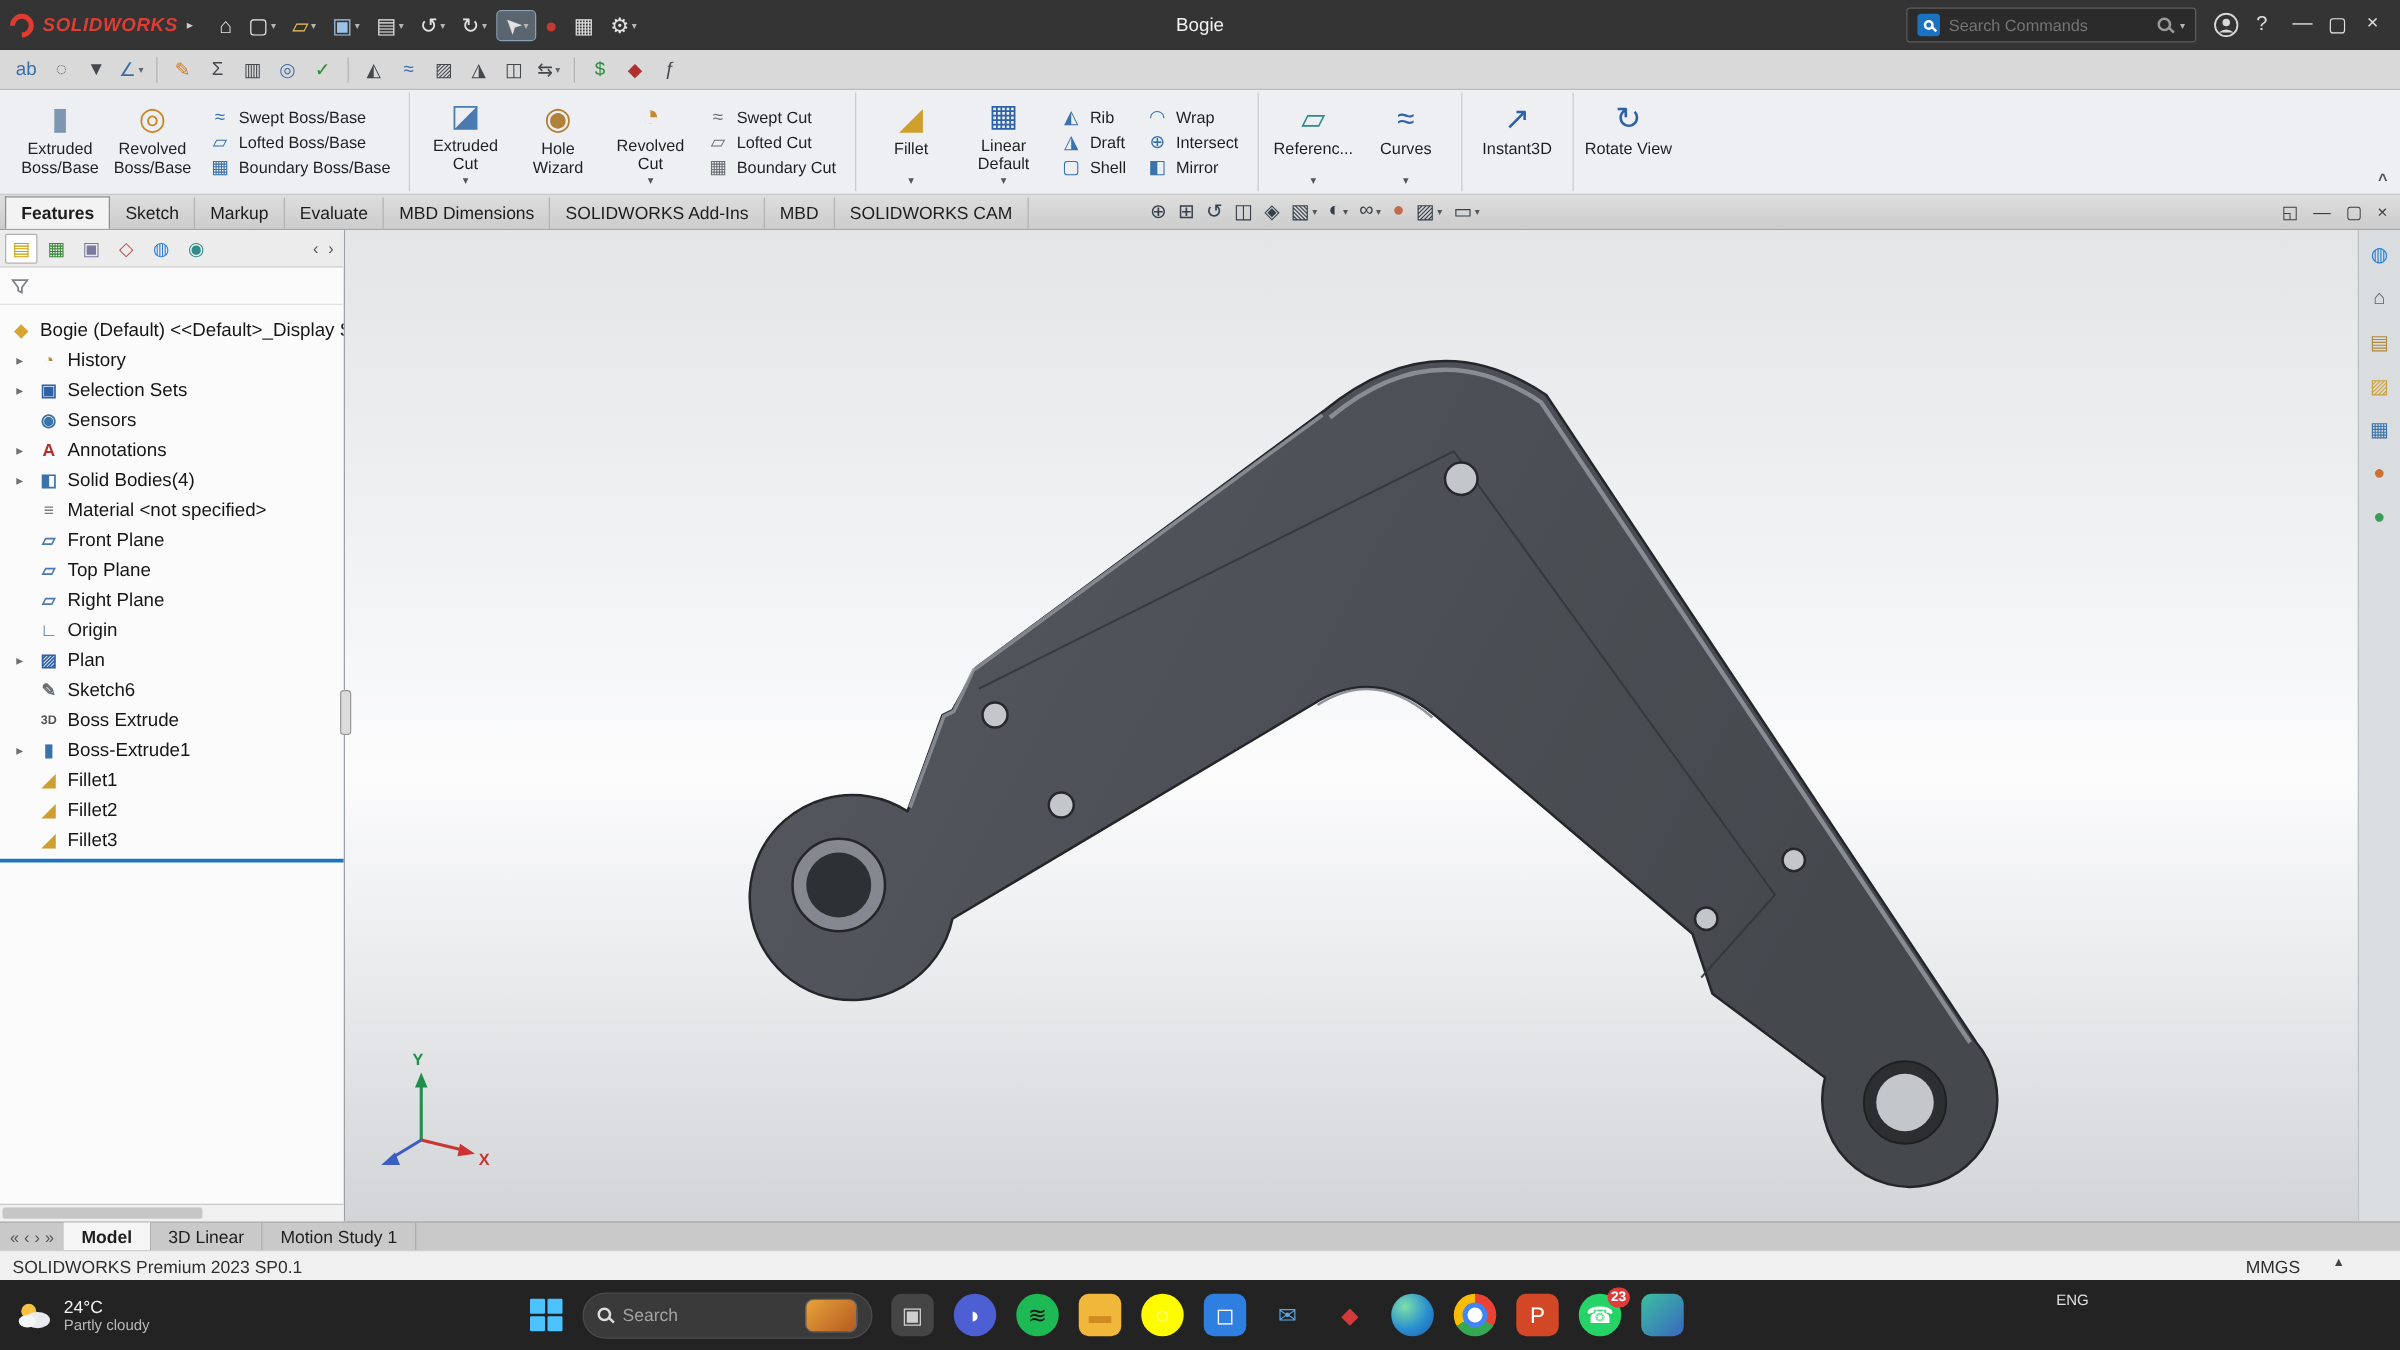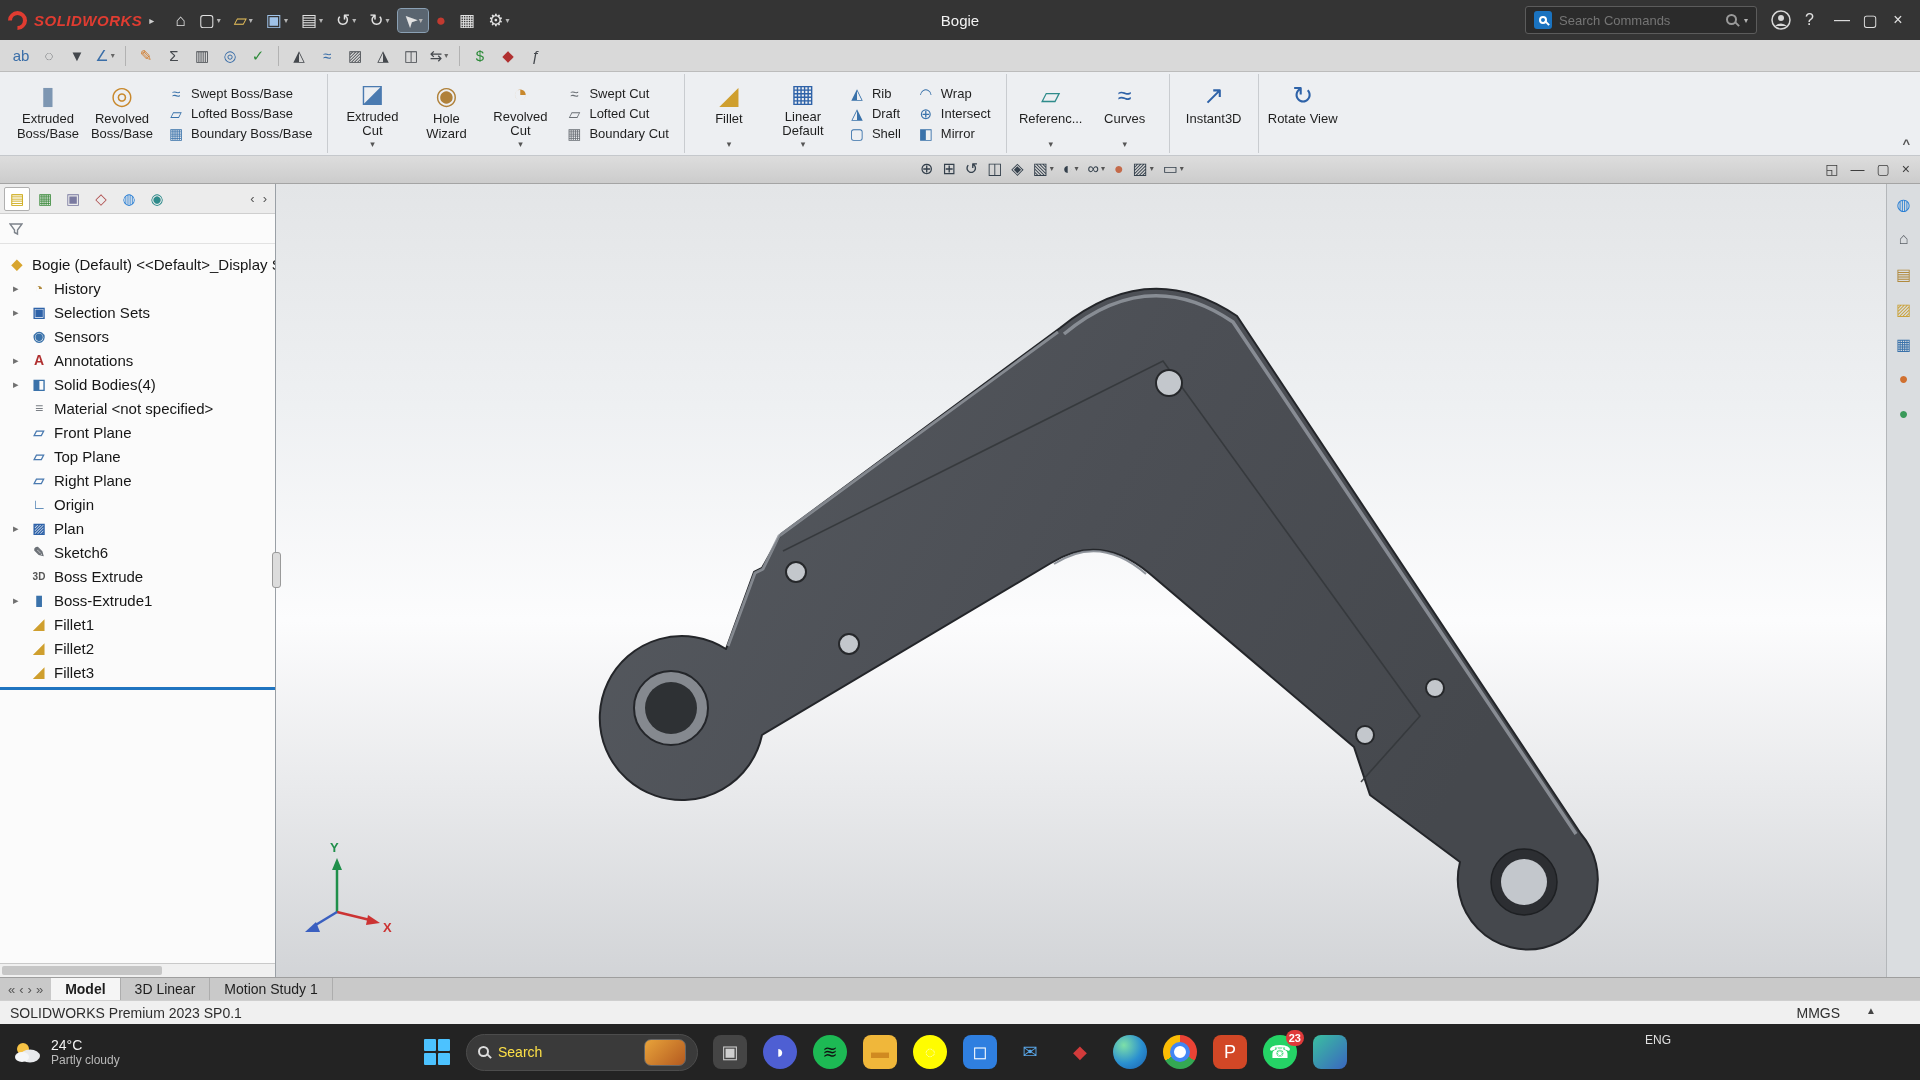--- a/index.html
+++ b/index.html
@@ -94,21 +94,21 @@
 
   
   .taskbar { height:56px; background:#232323; position:relative; display:flex; align-items:center; color:#eee; }
   .weather { display:flex; align-items:center; gap:9px; padding-left:12px; }
   .w-temp { font-size:14px; color:#f2f2f2; }
   .w-cond { font-size:12px; color:#b9b9b9; }
   .tb-center { position:absolute; left:424px; top:0; height:100%; display:flex; align-items:center; gap:15px; }
   .start { width:27px; height:27px; display:grid; grid-template-columns:12px 12px; grid-template-rows:12px 12px; gap:2px; }
   .start i { background:#4cc2ff; border-radius:1px; }
   .tb-search { height:37px; width:232px; background:#3a3a3a; border:1px solid #4c4c4c; border-radius:19px; display:flex; align-items:center; gap:9px; padding:0 11px; color:#ddd; }
-  .tb-search .label { font-size:14px; color:#fde047; }
+  .tb-search .label { font-size:14px; color:#a3a3a3; }
   .bing-img { margin-left:auto; width:42px; height:27px; border-radius:7px; background:linear-gradient(135deg,#e8a33a,#b45a20); border:1px solid #666; }
   .tb-icons { display:flex; align-items:center; gap:16px; }
   .tbi { width:34px; height:34px; border-radius:8px; display:flex; align-items:center; justify-content:center; font-size:18px; position:relative; }
   .tbi.circ { border-radius:50%; }
   .tbi--edge { background:radial-gradient(circle at 32% 30%,#7de0a8,#2a8fd0 55%,#1b5fae) !important; }
   .tbi--chrome { background:conic-gradient(#ea4335 0 120deg,#34a853 120deg 240deg,#fbbc04 240deg 360deg) !important; }
   .tbi--chrome::after { content:""; position:absolute; left:50%; top:50%; transform:translate(-50%,-50%); width:12px; height:12px; background:#fff; border:4px solid #4285f4; border-radius:50%; }
   .tbi--photos { background:linear-gradient(135deg,#3ac0a0,#3a66c0) !important; }
   .tbadge { position:absolute; top:-5px; right:-7px; background:#e03a3a; color:#fff; font-size:11px; line-height:16px; min-width:18px; padding:0 3px; border-radius:9px; text-align:center; font-weight:bold; }
   .tray { position:absolute; left:1645px; top:9px; font-size:12px; color:#e0e0e0; }
@@ -375,20 +375,30 @@
           <div class="rbig">
             <span class="ric" style="color: rgb(46, 98, 168);">↻</span>
             <div class="rlabel">Rotate View</div>
           </div>
         </div>
       </div>
     <span class="ribbon-collapse">^</span>
   </div>
 
   <div class="tabstrip">
+    <div style="display:flex;align-items:flex-end" id="tabs-holder">
+        <div class="rtab active">Features</div>
+        <div class="rtab">Sketch</div>
+        <div class="rtab">Markup</div>
+        <div class="rtab">Evaluate</div>
+        <div class="rtab">MBD Dimensions</div>
+        <div class="rtab">SOLIDWORKS Add-Ins</div>
+        <div class="rtab">MBD</div>
+        <div class="rtab">SOLIDWORKS CAM</div>
+      </div>
     <div class="headsup">
         <div class="hu-btn">
           <span>⊕</span>
         </div>
         <div class="hu-btn">
           <span>⊞</span>
         </div>
         <div class="hu-btn">
           <span>↺</span>
         </div>

